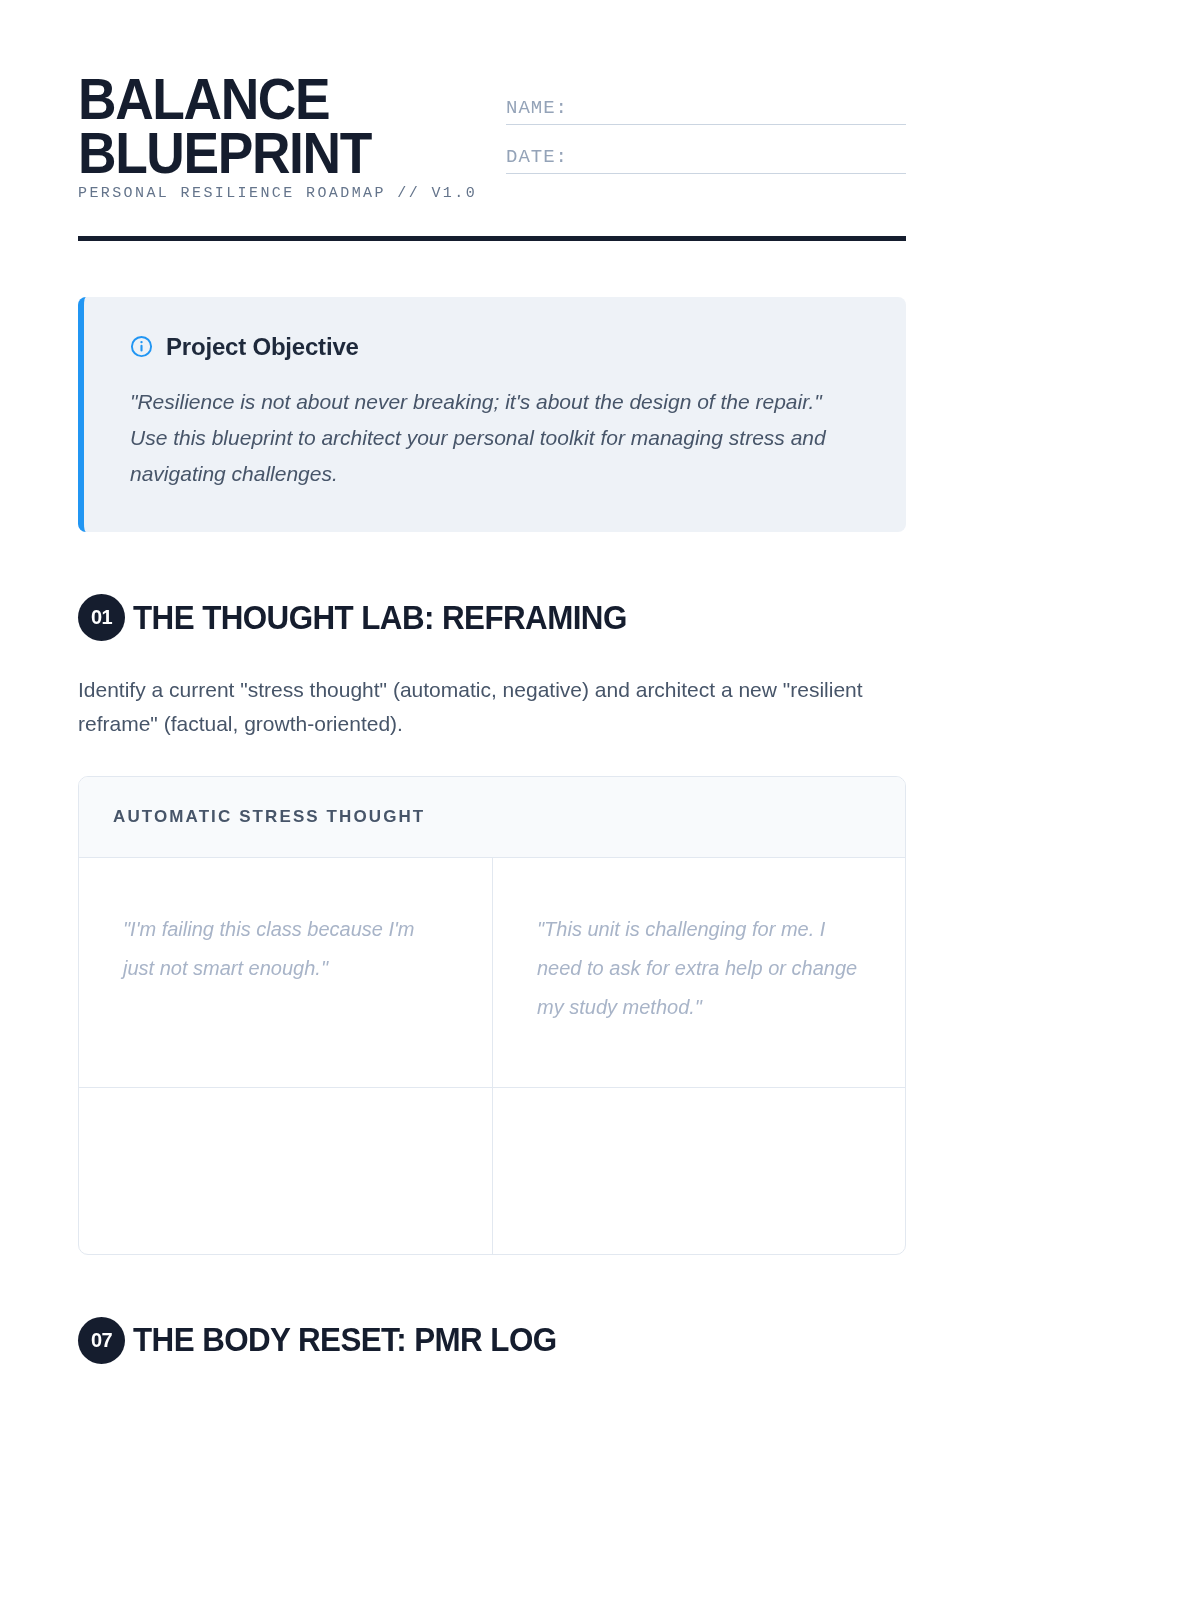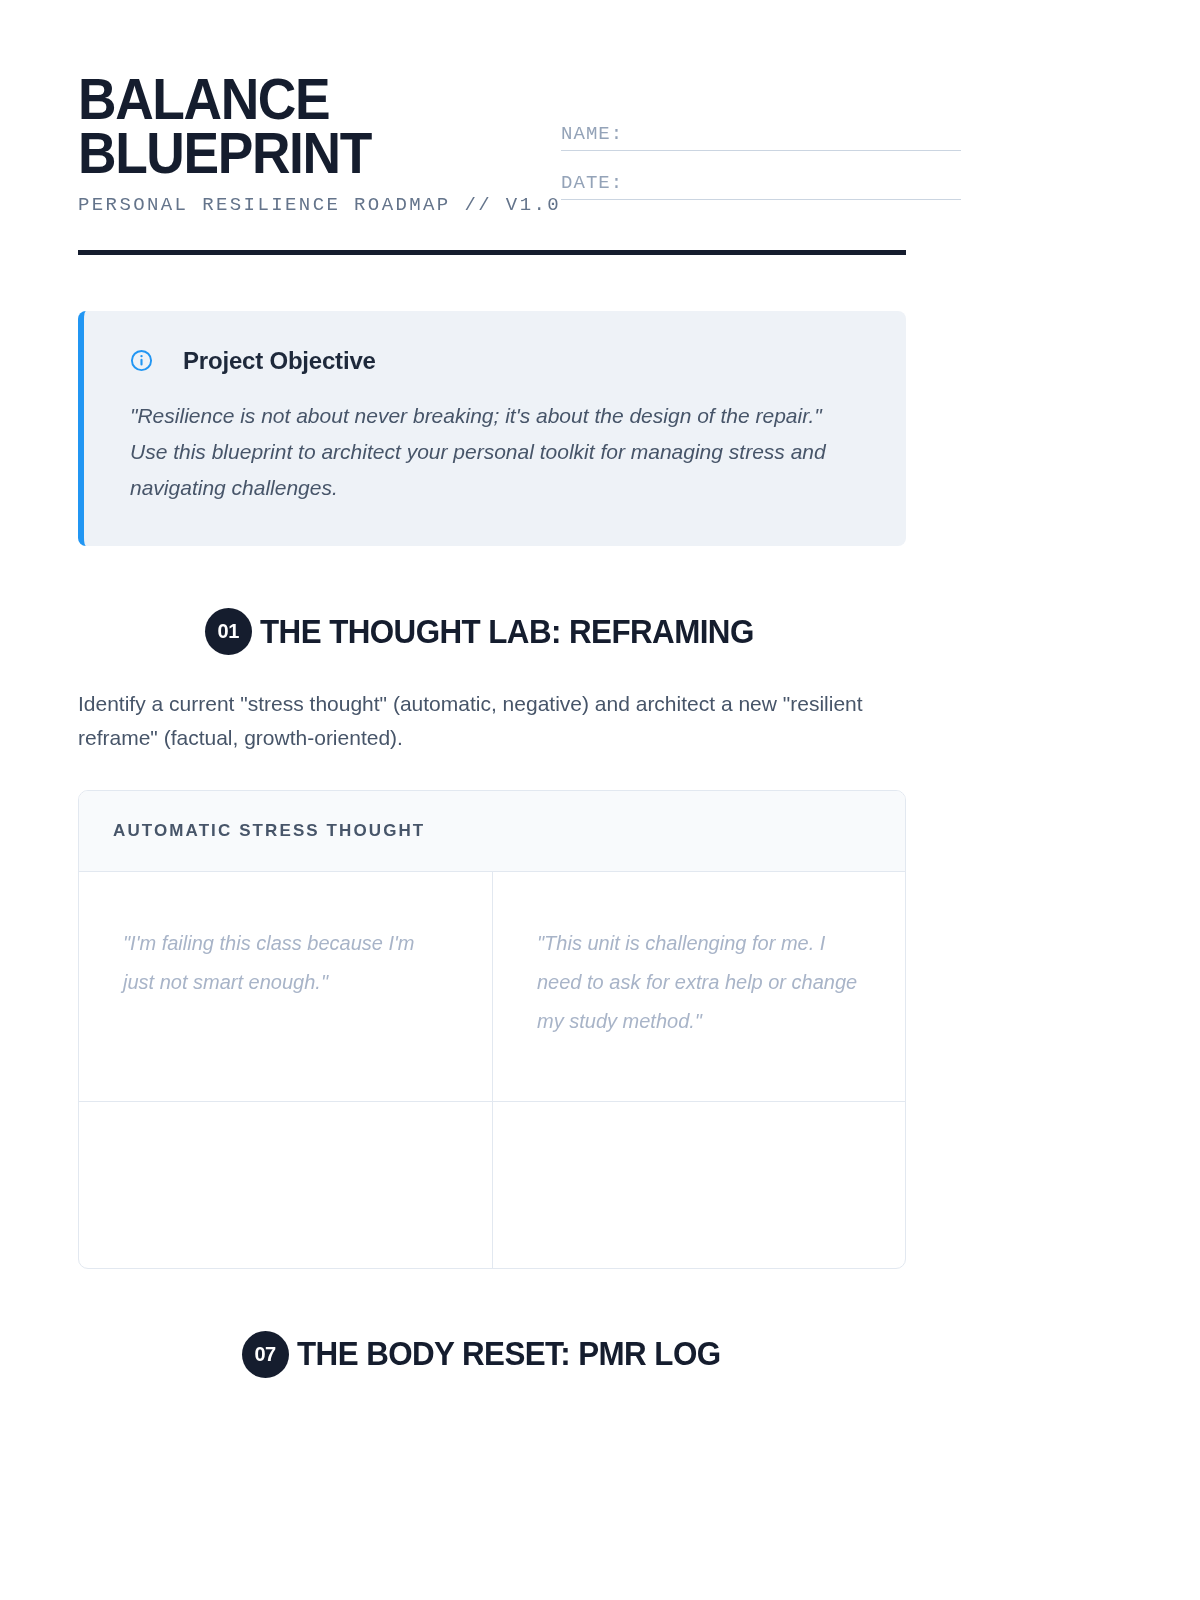--- a/index.html
+++ b/index.html
@@ -36,40 +36,40 @@
     font-size: 58px;
     line-height: 0.93;
     letter-spacing: -1.5px;
     color: #151d2e;
     text-transform: uppercase;
     transform: scaleX(0.92);
     transform-origin: left center;
   }
 
   .subtitle {
-    margin-top: 14px;
+    margin-top: 5px;
     font-family: "Liberation Mono", monospace;
-    font-size: 19px;
+    font-size: 15px;
     letter-spacing: 2.4px;
     color: #64748b;
     white-space: nowrap;
   }
 
   .meta-fields {
     flex: 0 0 400px;
     margin-bottom: 12px;
   }
 
   .meta-row {
     display: flex;
     border-bottom: 1.5px solid #cbd5e1;
     padding-bottom: 5px;
     margin-bottom: 21px;
   }
-  .meta-row:last-child { margin-bottom: 4px; }
+  .meta-row:last-child { margin-bottom: 16px; }
 
   .meta-label {
     font-family: "Liberation Mono", monospace;
     font-size: 19px;
     letter-spacing: 1px;
     color: #94a3b8;
   }
 
   .rule {
     height: 5px;
@@ -82,21 +82,21 @@
     margin-top: 56px;
     background: #eef2f7;
     border-left: 6px solid #2196f3;
     border-radius: 8px;
     padding: 36px 44px 40px 46px;
   }
 
   .callout-head {
     display: flex;
     align-items: center;
-    gap: 30px;
+    gap: 13px;
   }
 
   .info-icon {
     width: 23px;
     height: 23px;
     flex: 0 0 23px;
     display: block;
   }
 
   .callout-title {
@@ -115,21 +115,20 @@
     max-width: 930px;
   }
 
   
   .section { margin-top: 62px; }
 
   .section-head {
     display: flex;
     align-items: center;
     gap: 8px;
-    justify-content: center;
   }
 
   .badge {
     width: 47px;
     height: 47px;
     flex: 0 0 47px;
     border-radius: 50%;
     background: #151d2e;
     color: #ffffff;
     display: flex;

